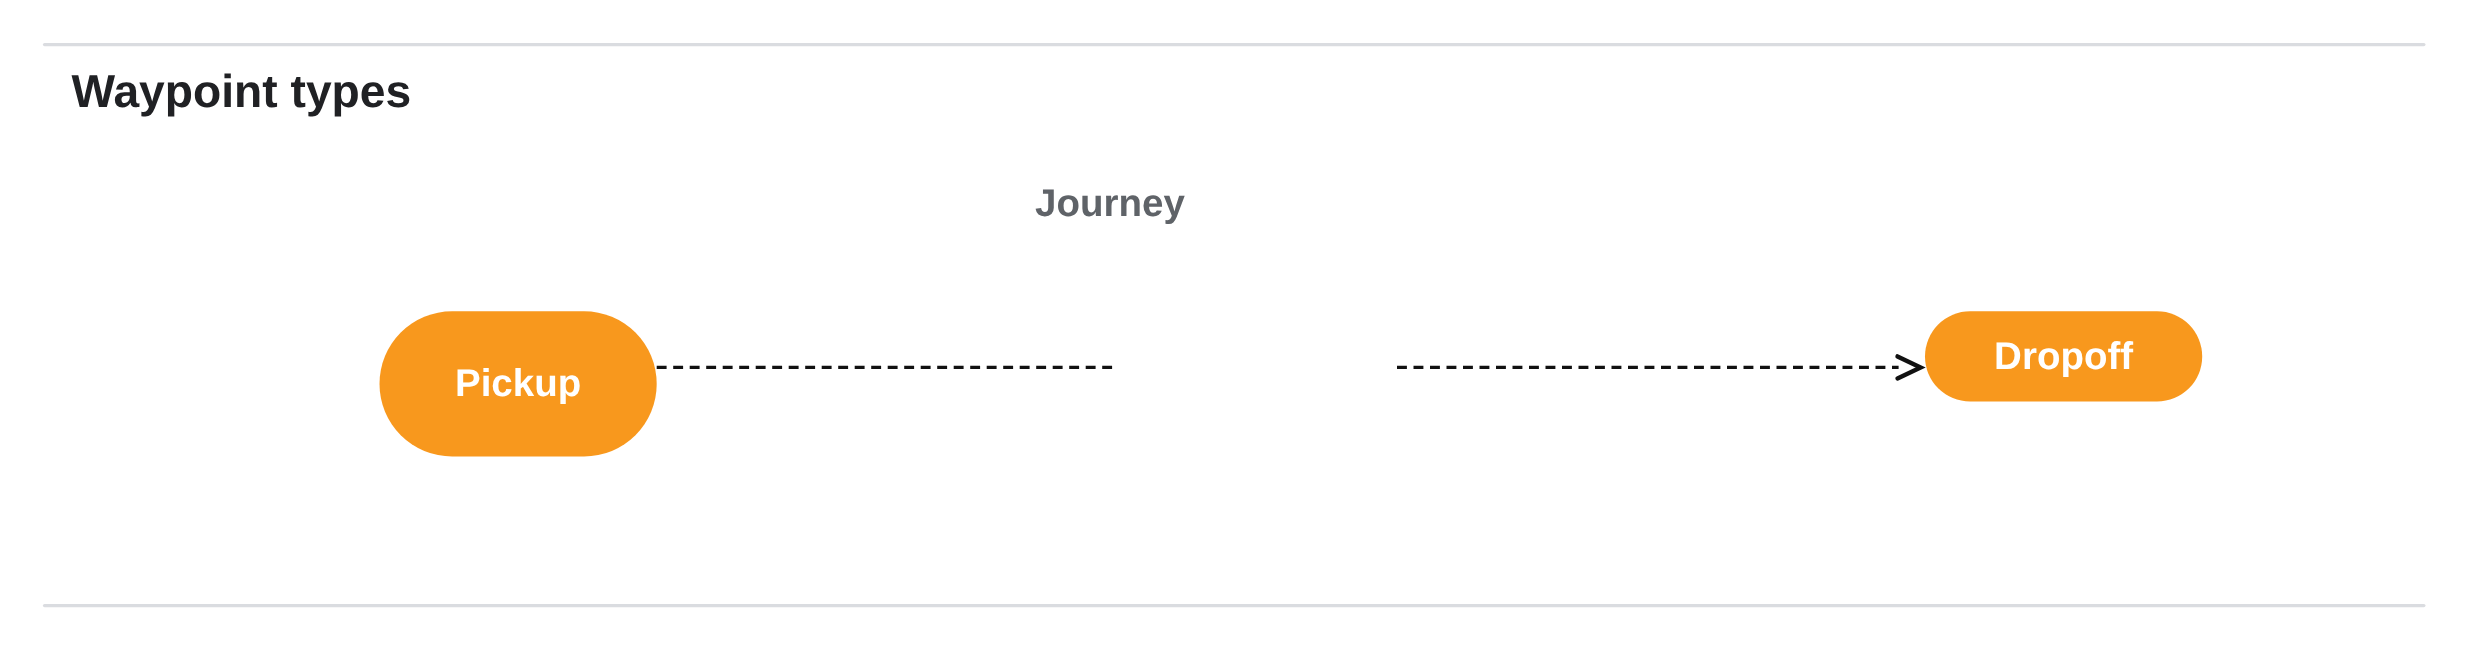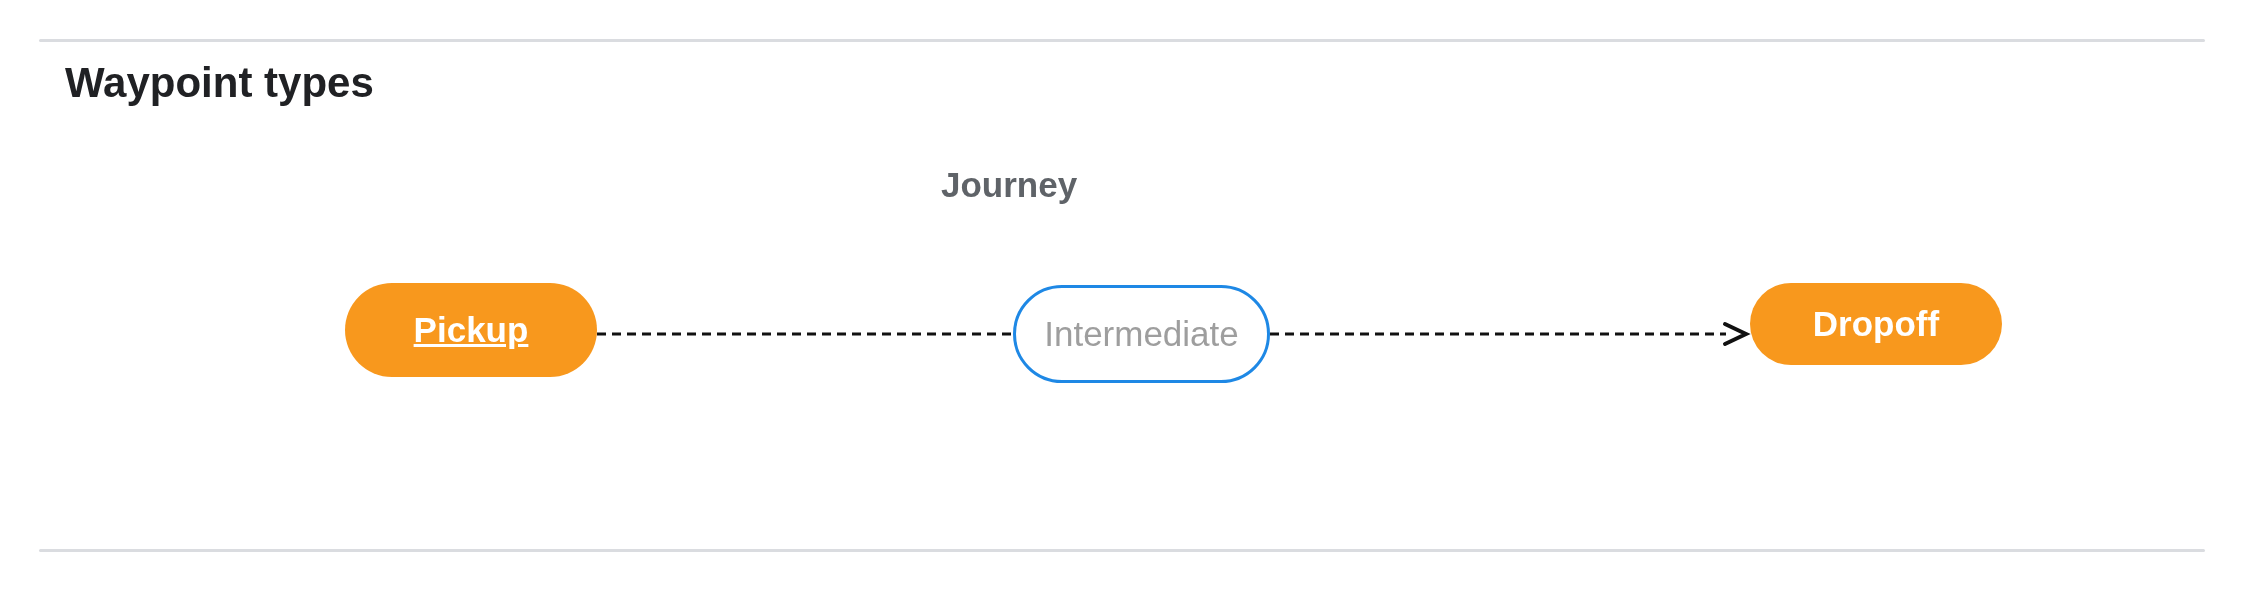--- a/index.html
+++ b/index.html
@@ -54,21 +54,21 @@
     border-radius: 999px;
     font-size: 35px;
     box-sizing: border-box;
     white-space: nowrap;
   }
   .pill.terminal {
     background: var(--node-orange, #F8981D);
     color: #ffffff;
     font-weight: 700;
   }
-  .pill.pickup    { left: 345px;  top: 283px; width: 252px; height: 94px; text-decoration: underline; }
+  .pill.pickup    { left: 345px;  top: 283px; width: 252px; height: 132px; }
   .pill.dropoff   { left: 1750px; top: 283px; width: 252px; height: 82px; }
   .pill.intermediate {
     left: 1013px; top: 285px; width: 257px; height: 98px;
     background: #ffffff;
     border: 3px solid var(--node-blue-border, #1E88E5);
     color: var(--node-gray-text, #9E9E9E);
     font-weight: 500;
   }
   .connectors {
     position: absolute;
@@ -90,23 +90,20 @@
   <svg class="connectors" width="2245" height="592" viewBox="0 0 2245 592">
     <line x1="597" y1="334" x2="1013" y2="334" stroke="#111111" stroke-width="3" stroke-dasharray="9 6"></line>
     <line x1="1270" y1="334" x2="1726" y2="334" stroke="#111111" stroke-width="3" stroke-dasharray="9 6"></line>
     <polyline points="1725,324 1746,334 1725,344" fill="none" stroke="#111111" stroke-width="4" stroke-linecap="round" stroke-linejoin="miter"></polyline>
   </svg>
 
   <div class="pill pickup terminal">
     <span>Pickup</span>
   </div>
 
-  <div class="pill intermediate">
-    <span>Intermediate</span>
-  </div>
 
   <div class="pill dropoff terminal">
     <span>Dropoff</span>
   </div>
 
   <div class="divider bottom"></div>
 
 </div>
 
 </body></html>

